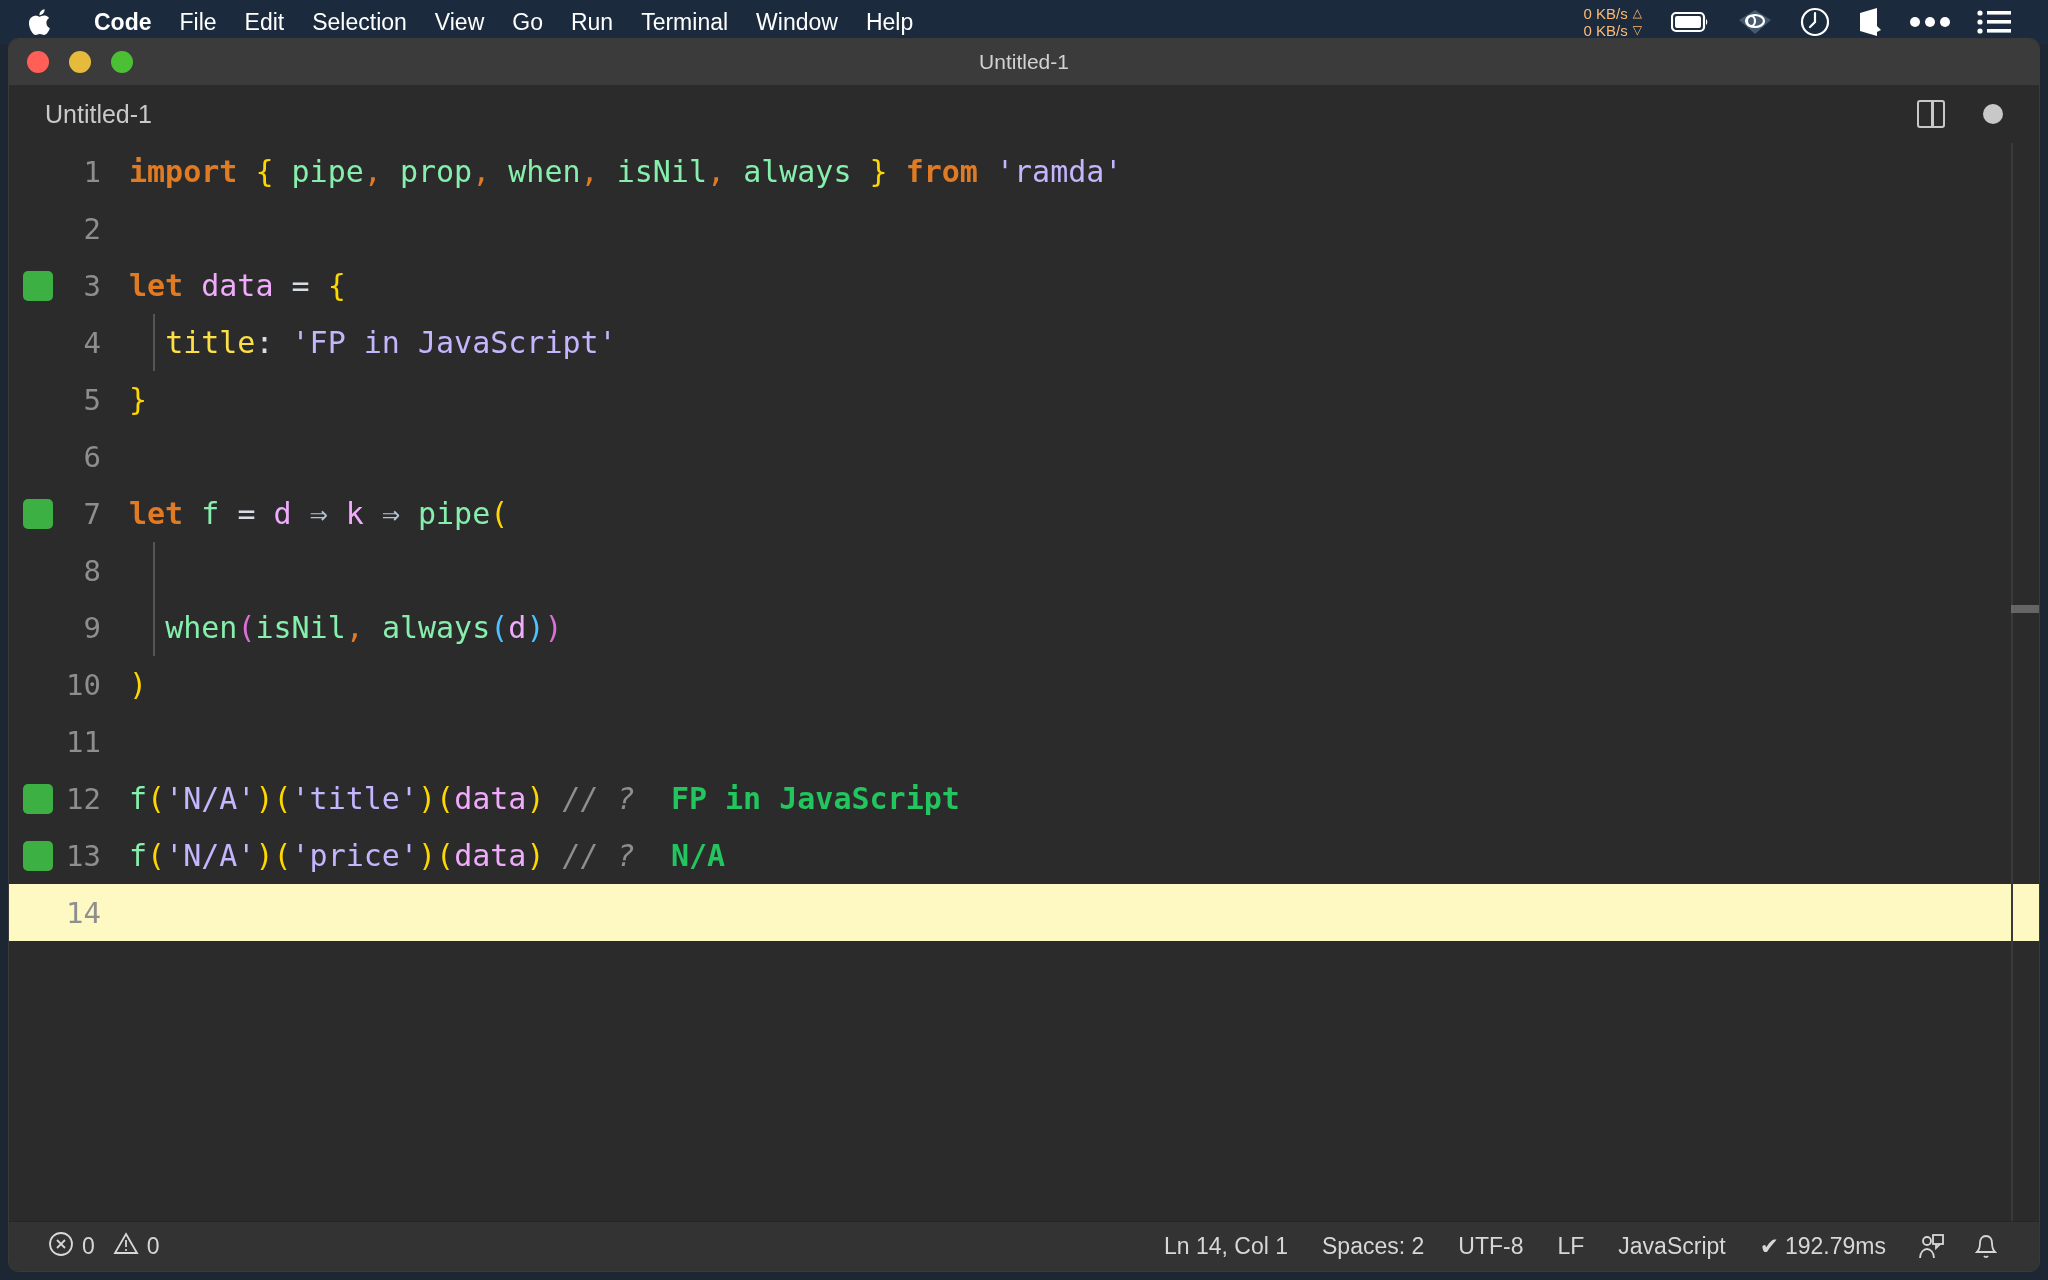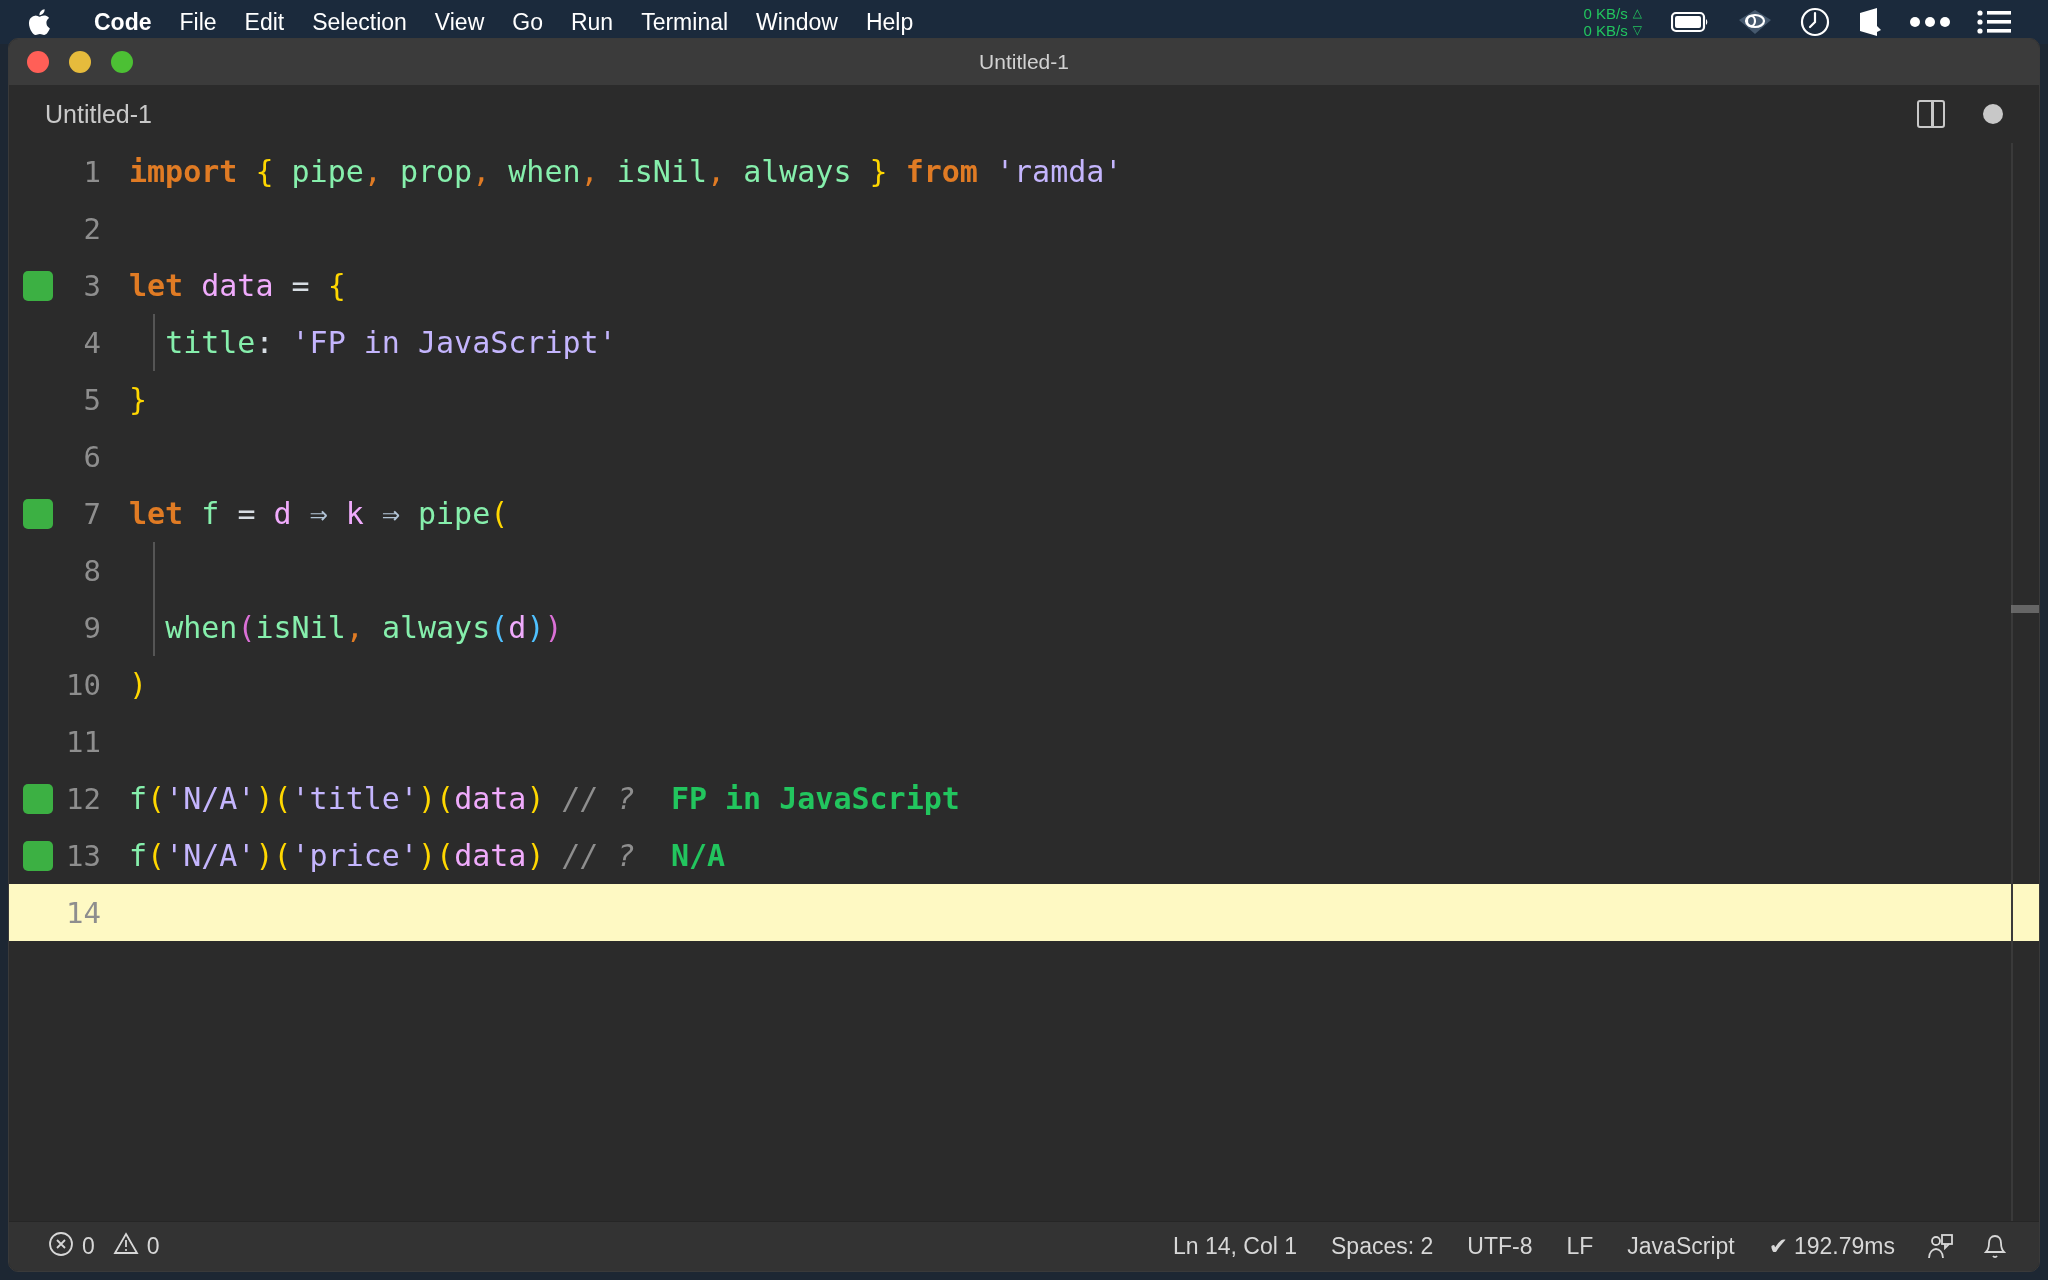--- a/index.html
+++ b/index.html
@@ -23,21 +23,21 @@
   .menu-item{
     font-size:23px; padding:0 14px; height:44px; line-height:44px;
     white-space:nowrap; color:#ffffff;
   }
   .menu-item.bold{ font-weight:bold; }
   #menubar-right{
     margin-left:auto; display:flex; align-items:center; height:44px; padding-right:22px;
   }
   .mb-netspeed{
     display:flex; align-items:center; font-size:15px; line-height:17px;
-    margin-right:16px; color:#22c55e;
+    margin-right:16px; color:#fdba74;
   }
   .mb-netspeed .nums{ text-align:right; }
   .mb-netspeed .arrows{ display:flex; flex-direction:column; margin-left:5px; font-size:12px; line-height:17px; }
   .mb-icon{ margin:0 13px; display:flex; align-items:center; justify-content:center; }
 
   
   #window{
     position:absolute; left:8px; top:38px; width:2032px; height:1234px;
     background:#2b2b2b; border-radius:10px; overflow:hidden;
     border:1px solid #3a3a3a;
@@ -101,21 +101,21 @@
   .indent-guide{
     position:absolute; width:2px; background:#555; height:57px; left:144px; top:0;
   }
 
   
   .kw      { color:#e07b24; font-weight:bold; }
   .ident   { color:#86efac; }
   .var     { color:#f0abfc; }
   .op      { color:#d7dde3; }
   .str     { color:#c4b5fd; }
-  .prop    { color:#86efac; }
+  .prop    { color:#fde047; }
   .punct   { color:#d7dde3; }
   .comma   { color:#e07b24; }
   .b1      { color:#ffd700; }
   .b2      { color:#da70d6; }
   .b3      { color:#4fc1ff; }
   .comment { color:#8e8e8e; font-style:italic; }
   .quokka  { color:#22c55e; font-weight:bold; }
   .arrow   { color:#b2c4d6; }
 
   
@@ -129,21 +129,21 @@
     position:absolute; left:0; top:0; bottom:0; width:2px; background:#3a3a3a;
   }
 
   
   #statusbar{
     position:absolute; left:0; right:0; bottom:0; height:50px;
     background:#333333; display:flex; align-items:center;
     color:#d7d7d7; font-size:23px; border-top:1px solid #262626;
   }
   #status-left{ display:flex; align-items:center; padding-left:22px; gap:10px; }
-  #status-right{ margin-left:auto; display:flex; align-items:center; padding-right:17px; gap:0; }
+  #status-right{ margin-left:auto; display:flex; align-items:center; padding-right:26px; gap:0; }
   .sb-item{ padding:0 17px; white-space:nowrap; display:flex; align-items:center; gap:8px; }
   .sb-icon-item{ padding:0 14px; display:flex; align-items:center; }
 </style>
 </head>
 <body>
 
 <div id="menubar">
   <div id="menubar-left">
     <span class="apple-logo">
       <svg width="26" height="30" viewBox="0 0 24 28">

